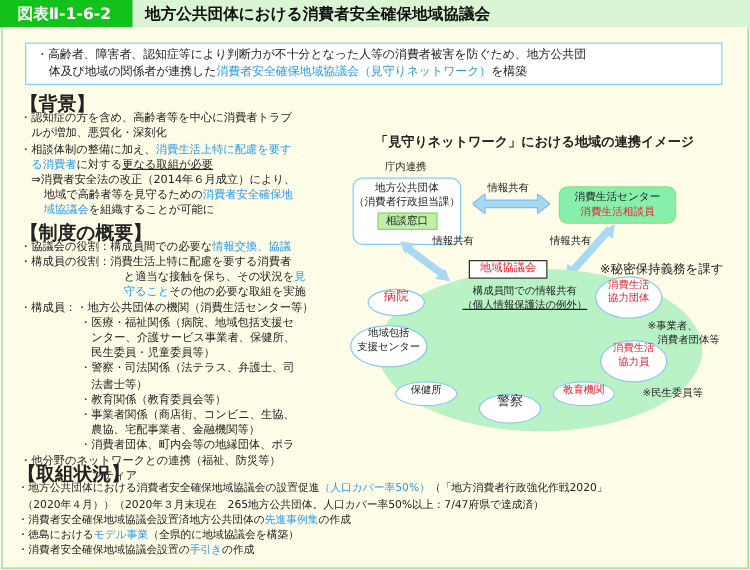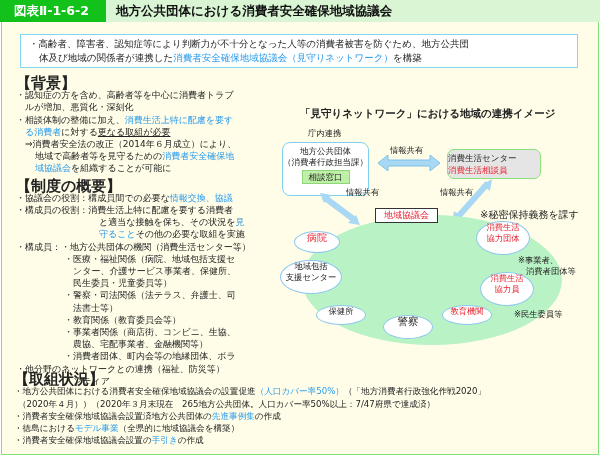--- a/index.html
+++ b/index.html
@@ -14,21 +14,21 @@
   .ul { text-decoration: underline; }
   .left { position: absolute; left: 16px; top: 77px; width: 265px; font-size: 9px; line-height: 12.2px; }
   .sec-h { font-weight: bold; font-size: 15px; }
   .line { white-space: nowrap; }
   .bottom { position: absolute; left: 14px; top: 373px; width: 570px; font-size: 8.6px; line-height: 12.3px; }
   .diagram { position: absolute; left: 280px; top: 95px; width: 315px; height: 260px; }
   .d-title { position: absolute; left: 20px; top: 12px; font-size: 10.5px; font-weight: bold; white-space: nowrap; }
   .abs { position: absolute; white-space: nowrap; }
   .box-gov { position: absolute; left: 2px; top: 47px; width: 87px; height: 54px; border: 1.5px solid #7fd0f0; border-radius: 8px; background: #fff; text-align: center; font-size: 8.5px; line-height: 11px; padding-top: 3px; }
   .consult { display: inline-block; background: #bff0a8; border: 1px solid #8ed67a; padding: 0 6px; margin-top: 2px; font-size: 8.5px; line-height: 12px; }
-  .box-center { position: absolute; left: 167px; top: 54px; width: 94px; height: 30px; border: 1.5px solid #8ee07a; border-radius: 7px; background: #e5e5e5; text-align: left; font-size: 8.5px; line-height: 12px; padding-top: 2px; }
+  .box-center { position: absolute; left: 167px; top: 54px; width: 94px; height: 30px; border: 1.5px solid #8ee07a; border-radius: 7px; background: #86efac; text-align: center; font-size: 8.5px; line-height: 12px; padding-top: 2px; }
   .council-bg { position: absolute; left: 22px; top: 120px; width: 260px; height: 130px; background: #b9f2c5; border-radius: 50%; }
   .council-label { position: absolute; left: 95px; top: 113px; width: 63px; height: 15px; background: #fff; border: 1.5px solid #333; font-size: 9px; color: #e8232f; text-align: center; line-height: 12px; }
   .ellipse { position: absolute; background: #fff; border: 1.5px solid #8cc8ee; border-radius: 50%; display: flex; align-items: flex-start; justify-content: center; text-align: center; font-size: 8.3px; line-height: 11px; }
   .arrow { position: absolute; }
 </style>
 </head>
 <body>
 
 <div class="header">
   <div class="fig-label">図表Ⅱ-1-6-2</div>
@@ -111,20 +111,24 @@
   <svg class="arrow" style="left:172px;top:84px" width="40" height="44">
     <line x1="36" y1="4" x2="4" y2="40" stroke="#a8d8f4" stroke-width="6"></line>
     <polygon points="40,0 38,12 30,6" fill="#a8d8f4"></polygon>
     <polygon points="0,44 2,32 10,38" fill="#a8d8f4"></polygon>
   </svg>
 
   <div class="council-bg"></div>
   <div class="council-label">地域協議会</div>
   <div class="abs" style="left:200px;top:113px;font-size:10px;text-align:right;">※秘密保持義務を課す</div>
 
+  <div class="abs" style="left:90px;top:132px;font-size:8.3px;text-align:center;line-height:11px;">
+    <div>構成員間での情報共有</div>
+    <div class="ul">（個人情報保護法の例外）</div>
+  </div>
 
 
   <div class="ellipse red" style="left:14px;top:136px;width:46px;height:22px;font-size:10px;">病院</div>
   <div class="ellipse" style="left:0px;top:165px;width:62px;height:34px;">
     <div>
         <div>地域包括</div>
         <div>支援センター</div>
       </div>
   </div>
   <div class="ellipse" style="left:36px;top:210px;width:50px;height:20px;">保健所</div>

